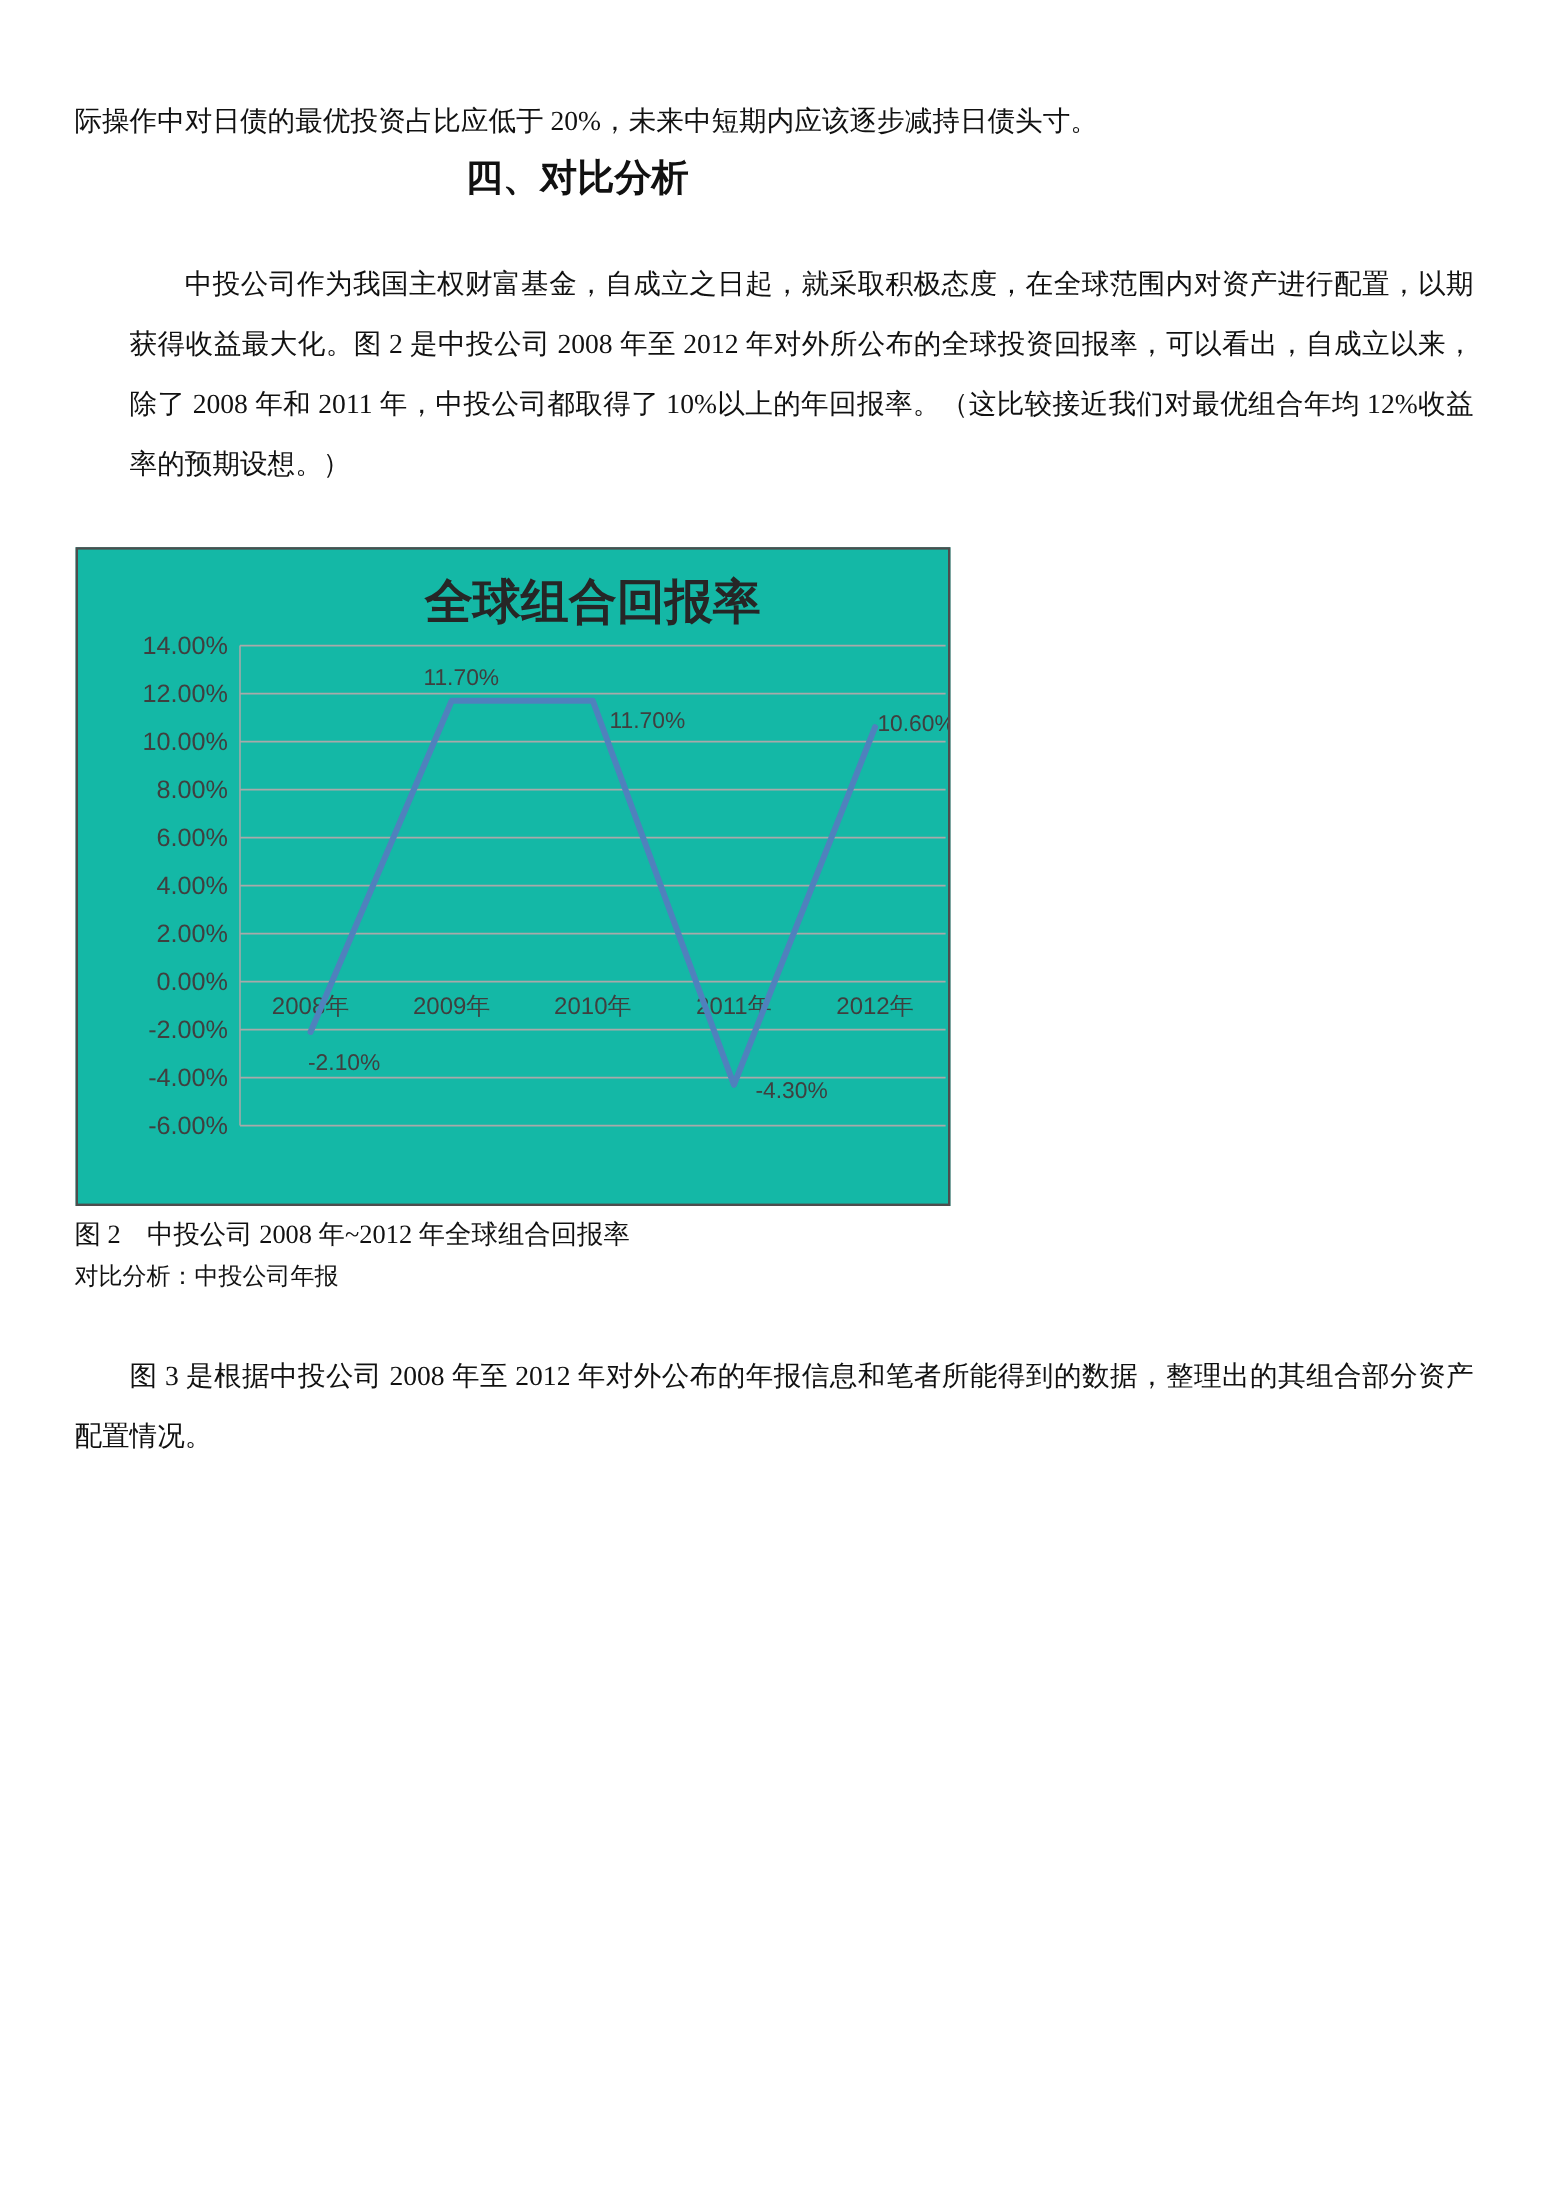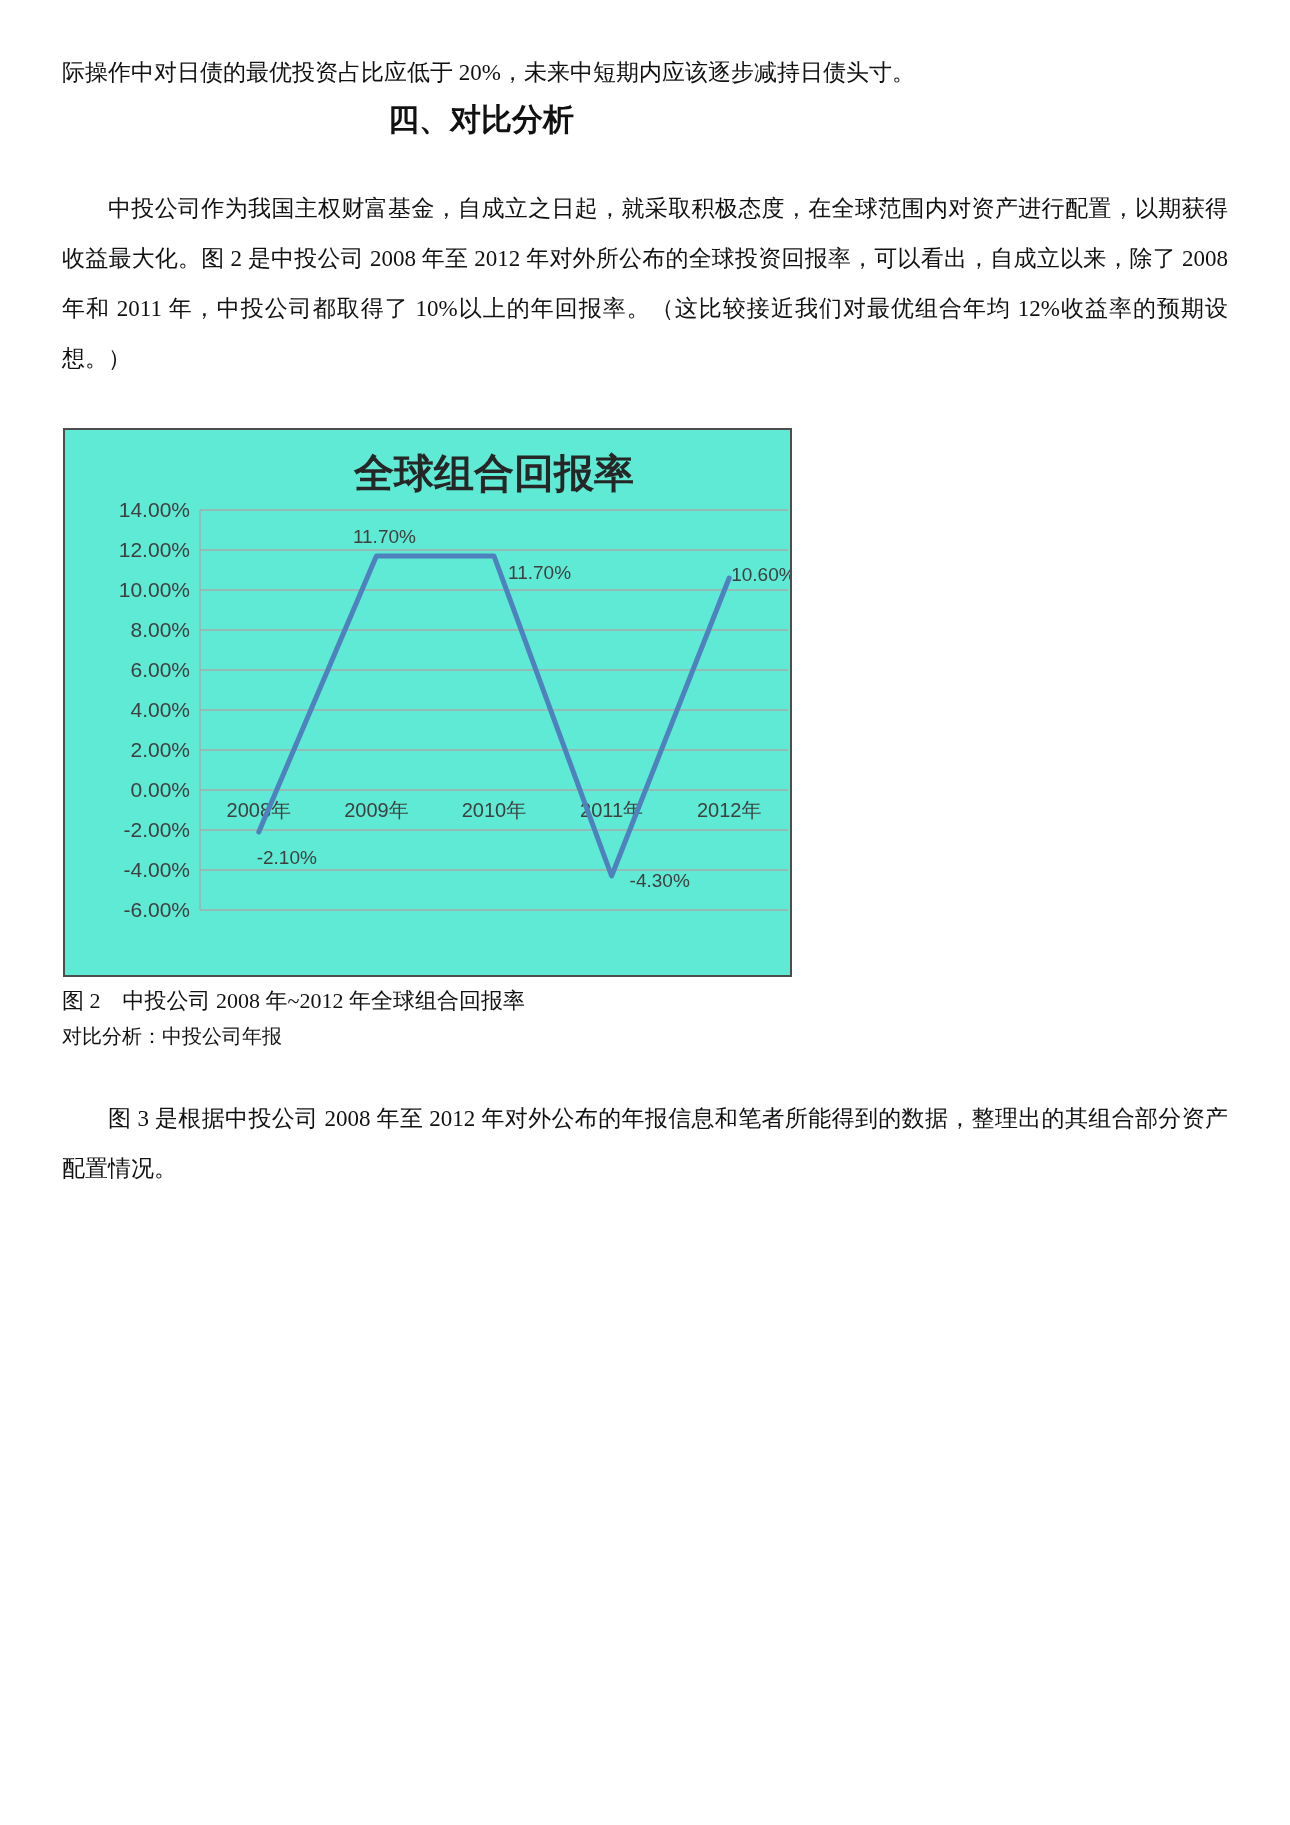--- a/index.html
+++ b/index.html
@@ -15,37 +15,37 @@
   }
   .content {
     padding: 0 62px;
   }
   .body-text {
     font-size: 23px;
     line-height: 50px;
     text-align: justify;
     color: #111111;
   }
-  .para-top { padding-top: 48px; }
+  .para-top { padding-top: 76px; }
   .indent { text-indent: 2em; }
   .section-heading {
     font-size: 31px;
     font-weight: bold;
     line-height: 44px;
     margin-left: 326px;
     color: #111111;
   }
-  .para-1 { margin-top: 42px; }
+  .para-1 { margin-top: 42px; margin-left: 46px; }
   .figure-block { margin-top: 44px; }
   .chart-box {
     width: 725px;
     height: 545px;
     border: 2px solid #4d4d4d;
     margin-left: 1px;
-    background: #5eead4;
+    background: #14b8a6;
   }
   .chart-box svg { display: block; }
   .chart-title-text {
     font-family: "Liberation Serif", "DejaVu Serif", serif;
     font-weight: bold;
     font-size: 40px;
     fill: #262626;
   }
   .tick, .cat, .dlabel {
     font-family: "Liberation Sans", "DejaVu Sans", sans-serif;

